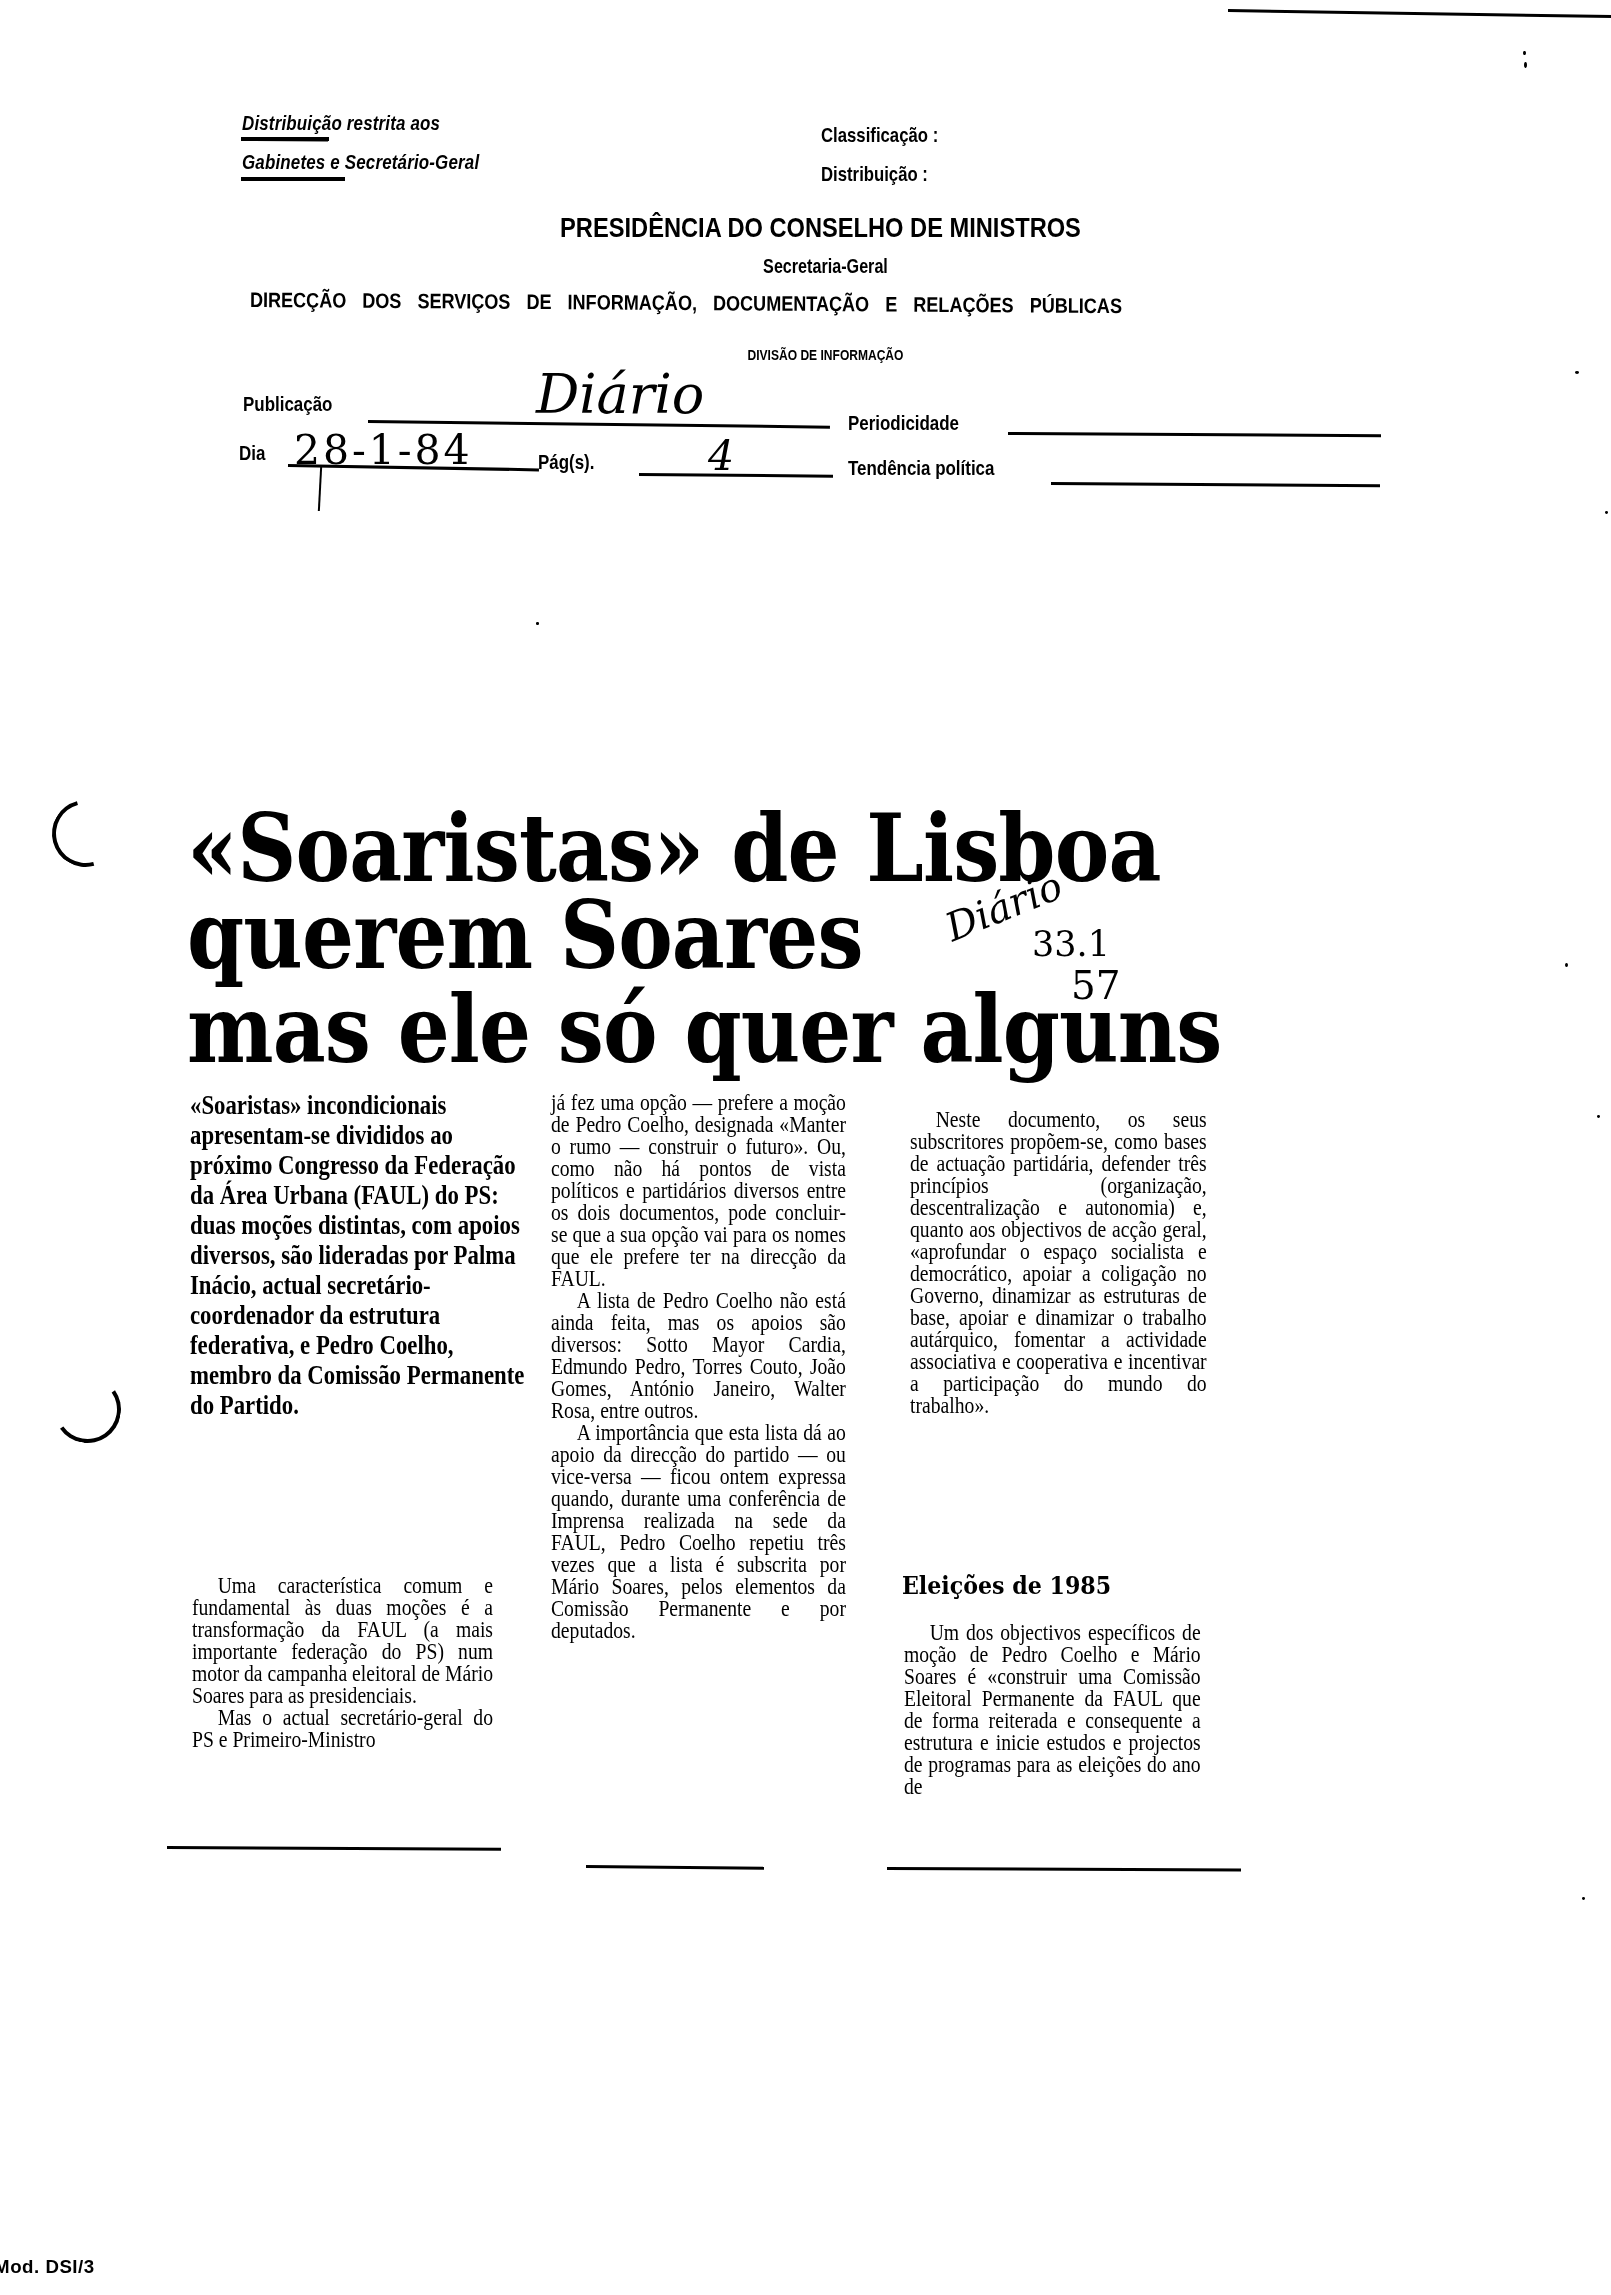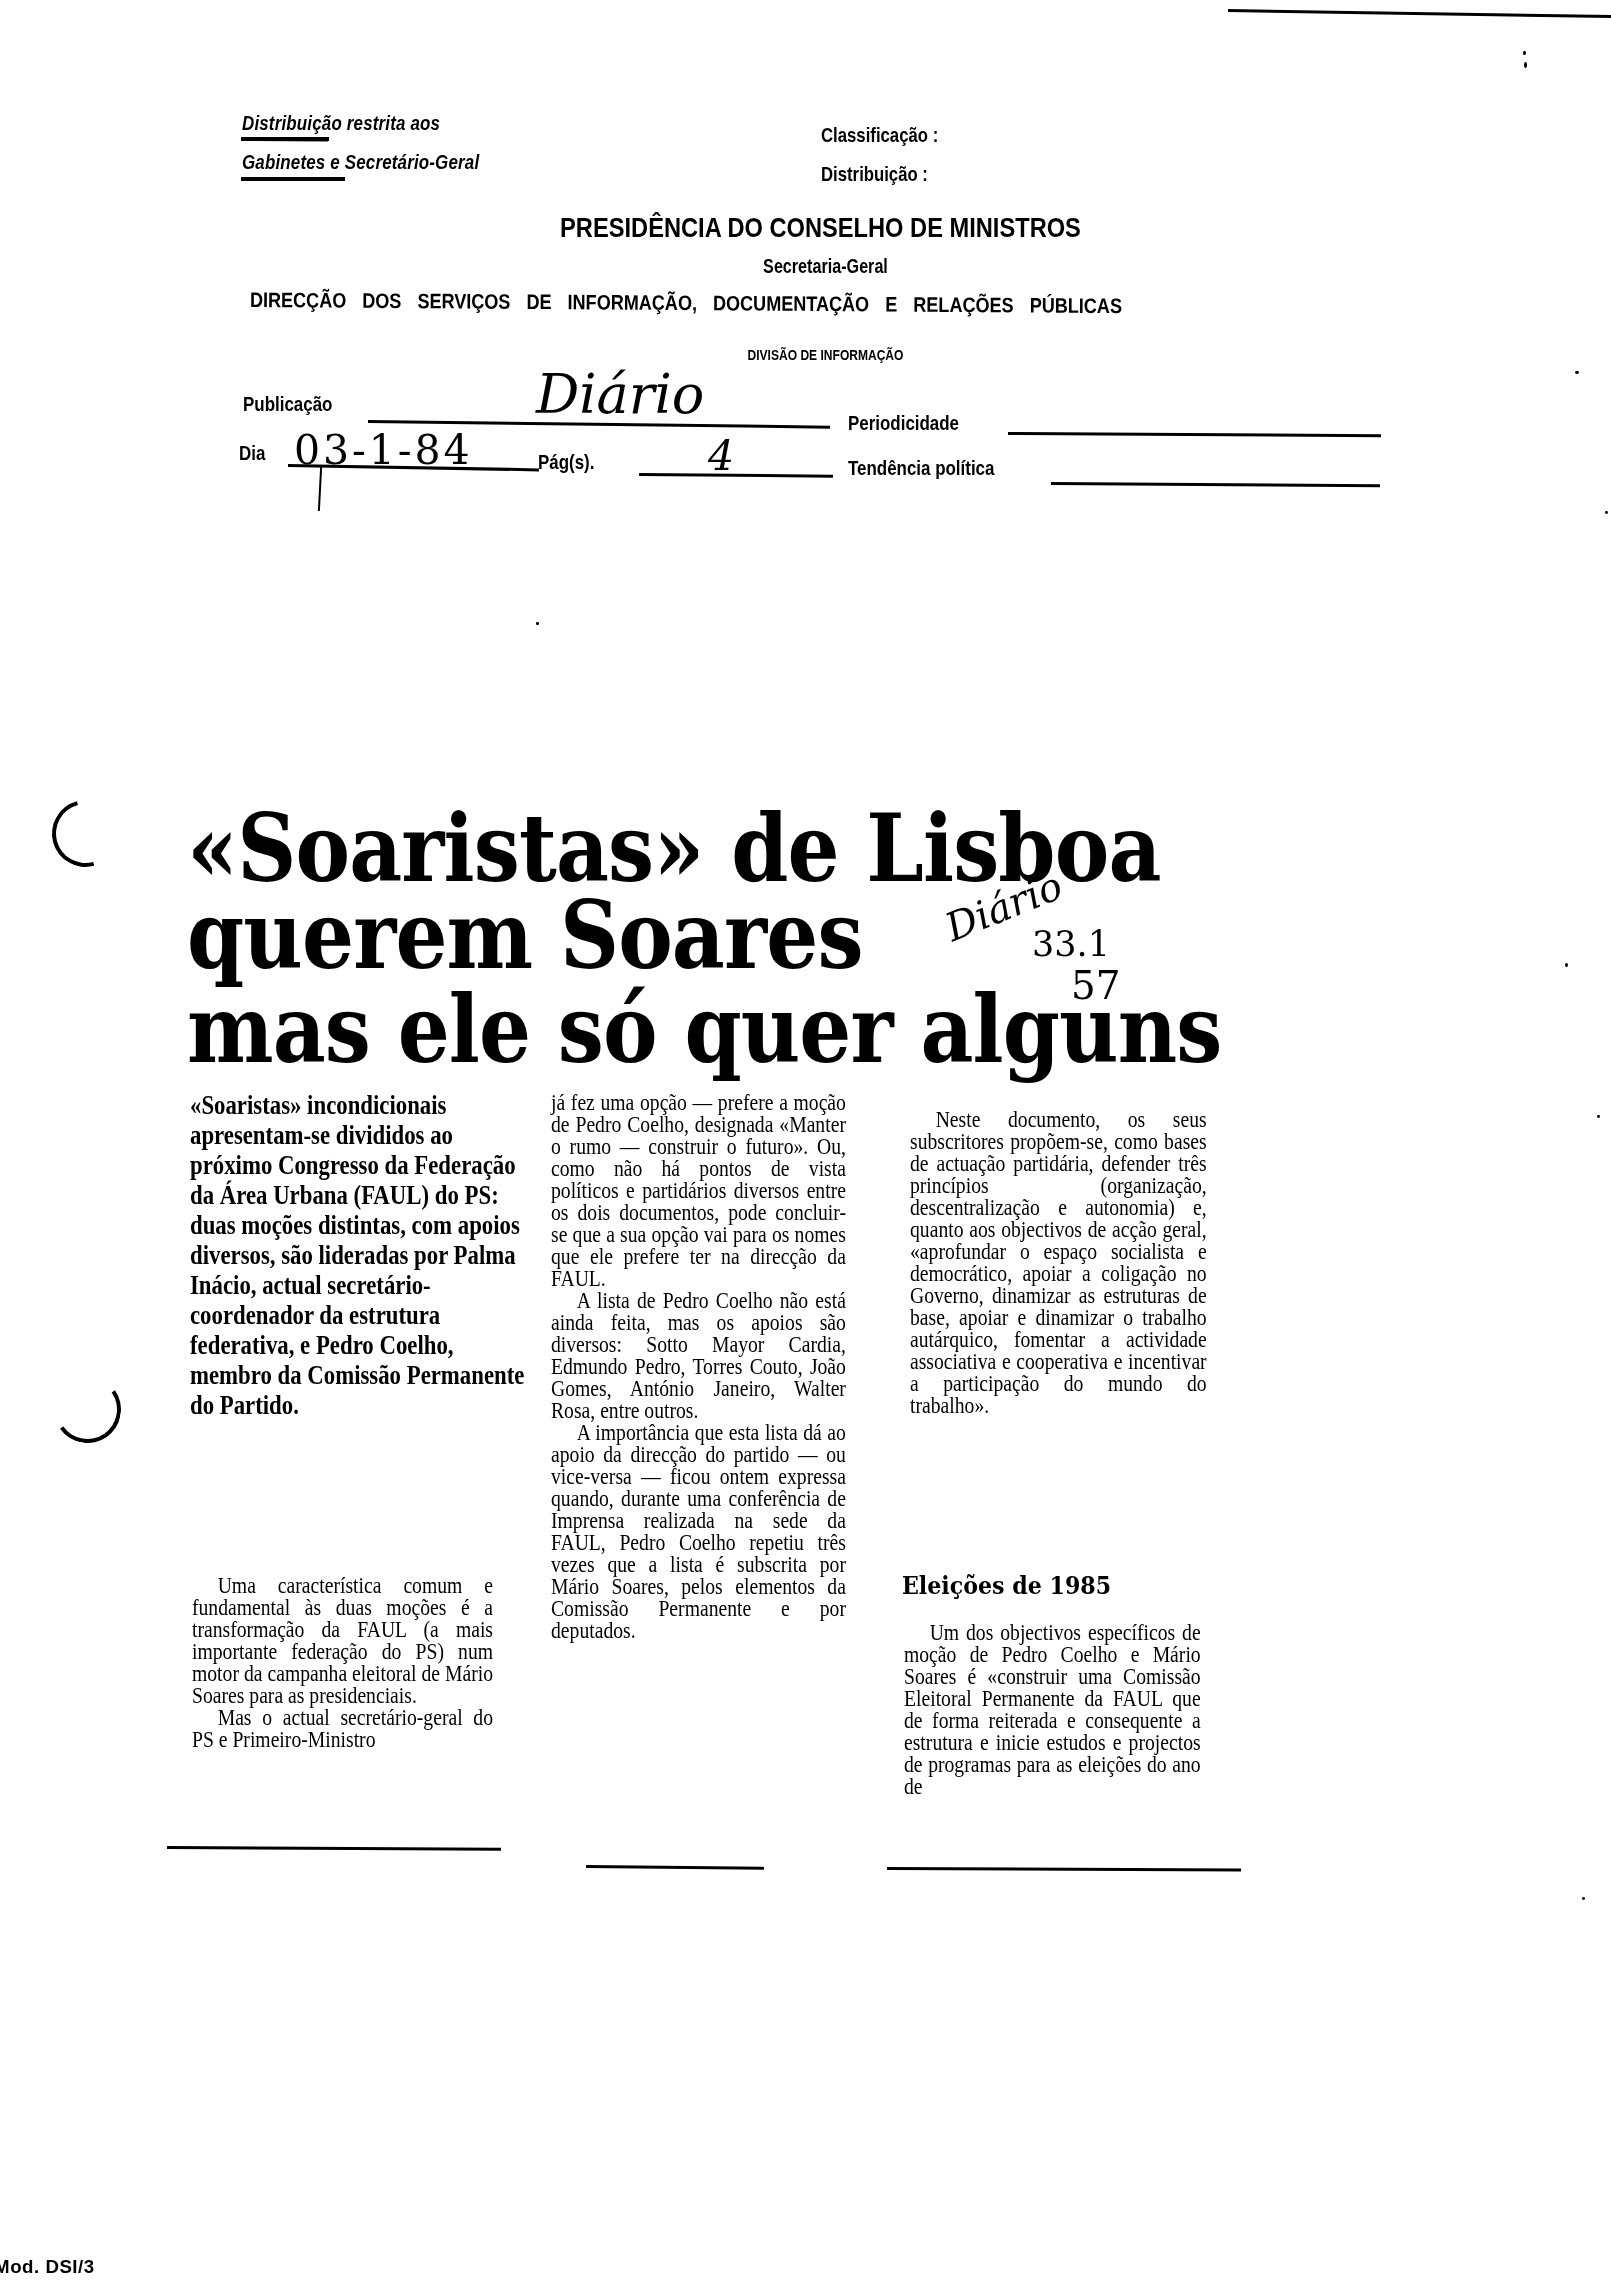--- a/index.html
+++ b/index.html
@@ -65,21 +65,21 @@
 <div class="abs sans field-label" style="left:243px; top:393px;">Publicação</div>
 <div class="field-line" style="left:368px; top:420px; width:462px; transform: rotate(0.7deg); transform-origin:left;"></div>
 <div class="abs handwriting" style="left:536px; top:363px; font-size:54px;">Diário</div>
 
 <div class="abs sans field-label" style="left:848px; top:412px;">Periodicidade</div>
 <div class="field-line" style="left:1008px; top:432px; width:373px; transform: rotate(0.35deg); transform-origin:left;"></div>
 <div class="abs" style="left:1012px; top:408px;"></div>
 
 <div class="abs sans field-label" style="left:239px; top:442px;">Dia</div>
 <div class="field-line" style="left:288px; top:464px; width:251px; transform: rotate(1deg); transform-origin:left;"></div>
-<div class="abs handwriting" style="left:294px; top:426px; font-size:41px; font-style:normal; letter-spacing:2.9px;">03-1-84</div>
+<div class="abs handwriting" style="left:294px; top:426px; font-size:41px; font-style:normal; letter-spacing:2.9px;">28-1-84</div>
 <div class="abs" style="left:319px; top:467px; width:2px; height:44px; background:#000; transform: rotate(3deg);"></div>
 
 <div class="abs sans field-label" style="left:538px; top:451px;">Pág(s).</div>
 <div class="field-line" style="left:639px; top:473px; width:194px; transform: rotate(0.5deg); transform-origin:left;"></div>
 <div class="abs handwriting" style="left:708px; top:432px; font-size:41px;">4</div>
 
 <div class="abs sans field-label" style="left:848px; top:457px;">Tendência política</div>
 <div class="field-line" style="left:1051px; top:482px; width:329px; transform: rotate(0.4deg); transform-origin:left;"></div>
 <div class="abs" style="left:1056px; top:457px;"></div>
 

